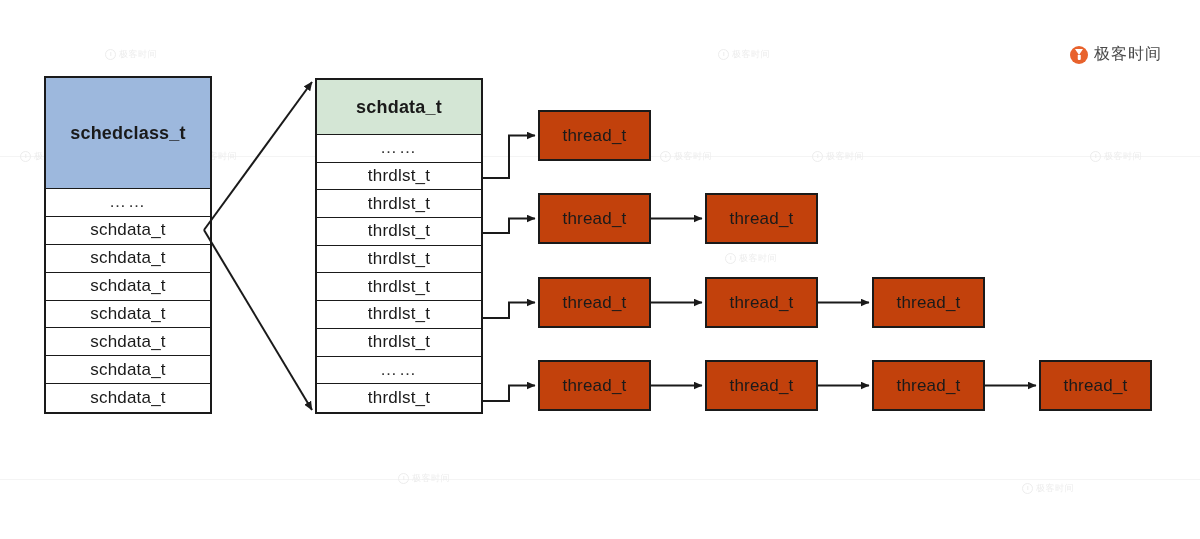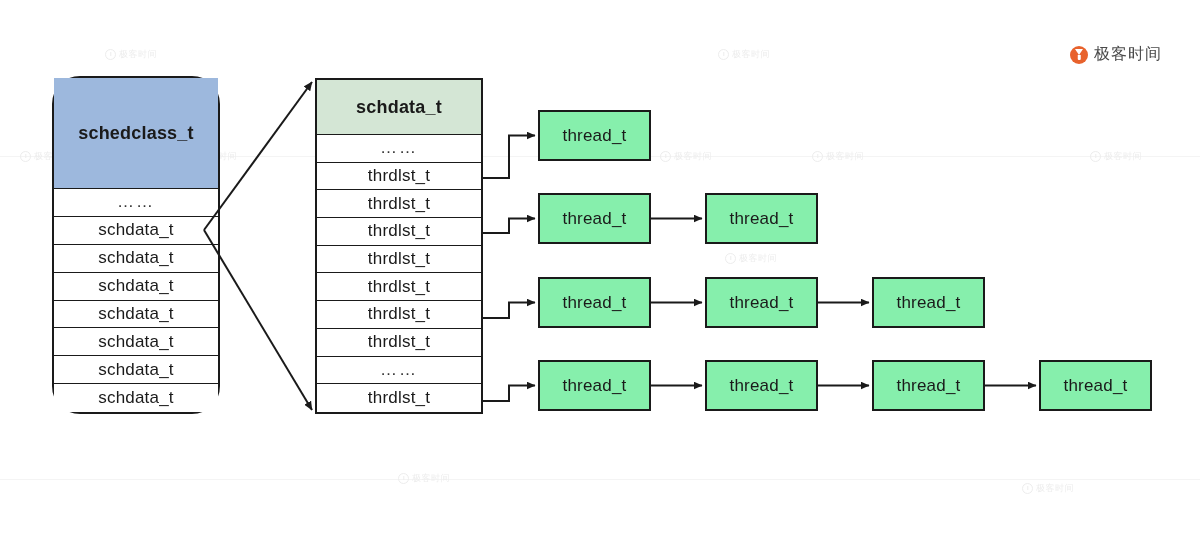--- a/index.html
+++ b/index.html
@@ -122,21 +122,21 @@
     font-size: 17px;
     letter-spacing: 2px;
     color: #333;
   }
 
   
   .node {
     position: absolute;
     box-sizing: border-box;
     border: 2px solid #1a1a1a;
-    background: #86efac;
+    background: #c2410c;
     display: flex;
     align-items: center;
     justify-content: center;
     font-size: 17px;
     color: #1a1a1a;
     letter-spacing: .2px;
   }
 
   
   #wires {
@@ -193,21 +193,21 @@
   <div class="wm" style="left:1022px; top:482px;">
     <span class="wm-mark"></span>
     <span>极客时间</span>
   </div>
 
   <div id="brand">
     <span class="logo-mark"></span>
     <span class="logo-text">极客时间</span>
   </div>
 
-  <div class="struct-table" id="schedclass-table" style="left:52px; top:76px; width:168px; height:338px;border-radius:28px;">
+  <div class="struct-table" id="schedclass-table" style="left:44px; top:76px; width:168px; height:338px;">
       <div class="struct-row header blue" style="height: 111px;">schedclass_t</div>
       <div class="struct-row ellipsis" style="height: 27.875px;">……</div>
       <div class="struct-row" style="height: 27.875px;">schdata_t</div>
       <div class="struct-row" style="height: 27.875px;">schdata_t</div>
       <div class="struct-row" style="height: 27.875px;">schdata_t</div>
       <div class="struct-row" style="height: 27.875px;">schdata_t</div>
       <div class="struct-row" style="height: 27.875px;">schdata_t</div>
       <div class="struct-row" style="height: 27.875px;">schdata_t</div>
       <div class="struct-row" style="height: 27.875px;">schdata_t</div>
     </div>

